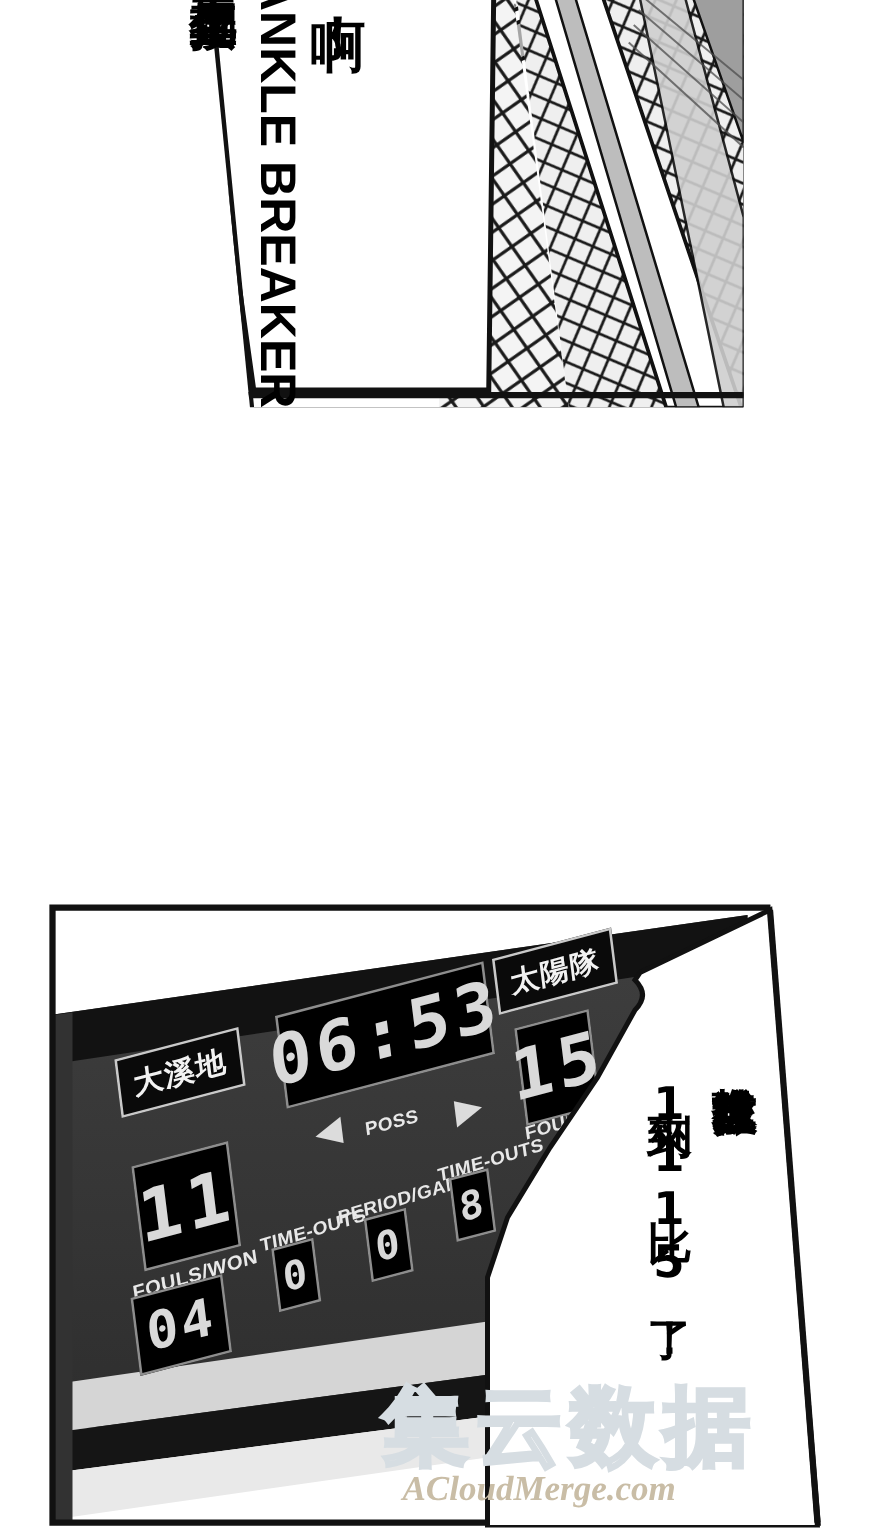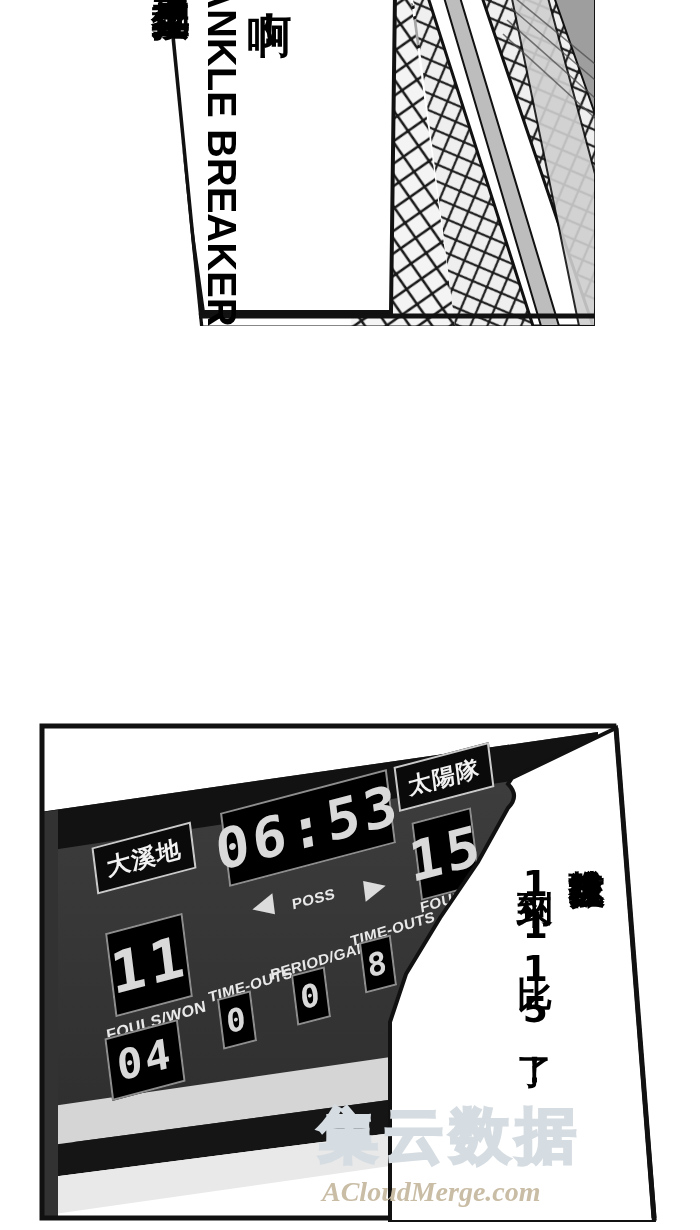--- a/index.html
+++ b/index.html
@@ -95,25 +95,25 @@
     font-family: "DejaVu Sans", sans-serif;
     font-weight: bold;
     color: #f2f2f2;
     letter-spacing: 0.04em;
     white-space: nowrap;
   }
 
   
   #watermark-cjk {
     position: absolute;
-    left: 318px;
+    left: 306px;
     top: 1096px;
     font-family: "DejaVu Sans", sans-serif;
     font-weight: bold;
-    font-size: 60px;
+    font-size: 69px;
     letter-spacing: 6px;
     color: transparent;
     -webkit-text-stroke: 3px #d6dde2;
     white-space: nowrap;
     pointer-events: none;
   }
   #watermark-latin {
     position: absolute;
     left: 322px;
     top: 1176px;

